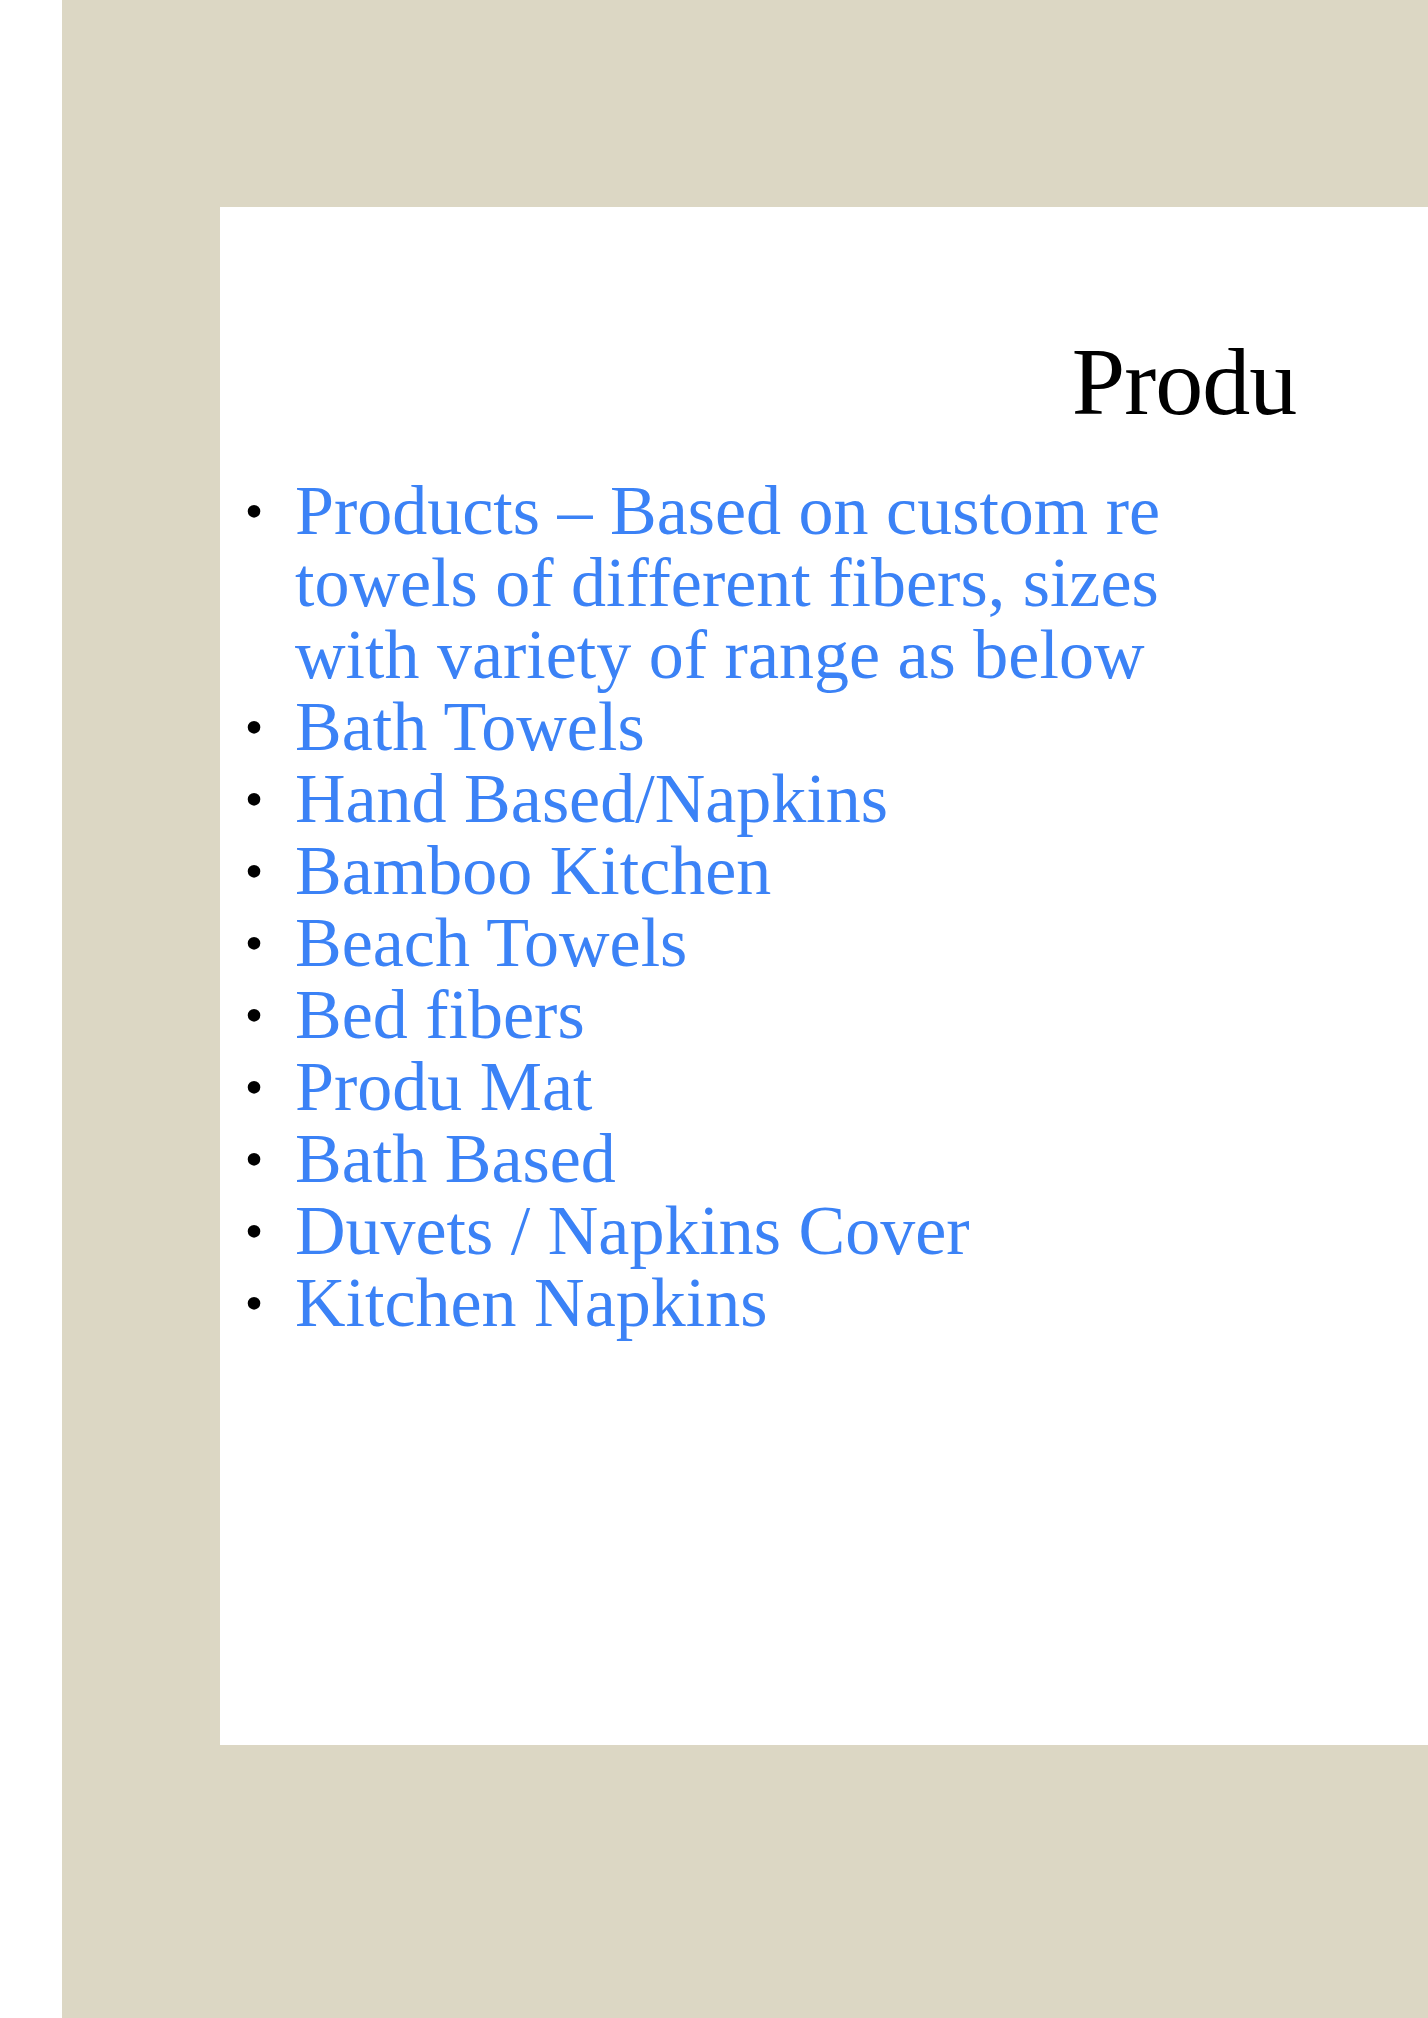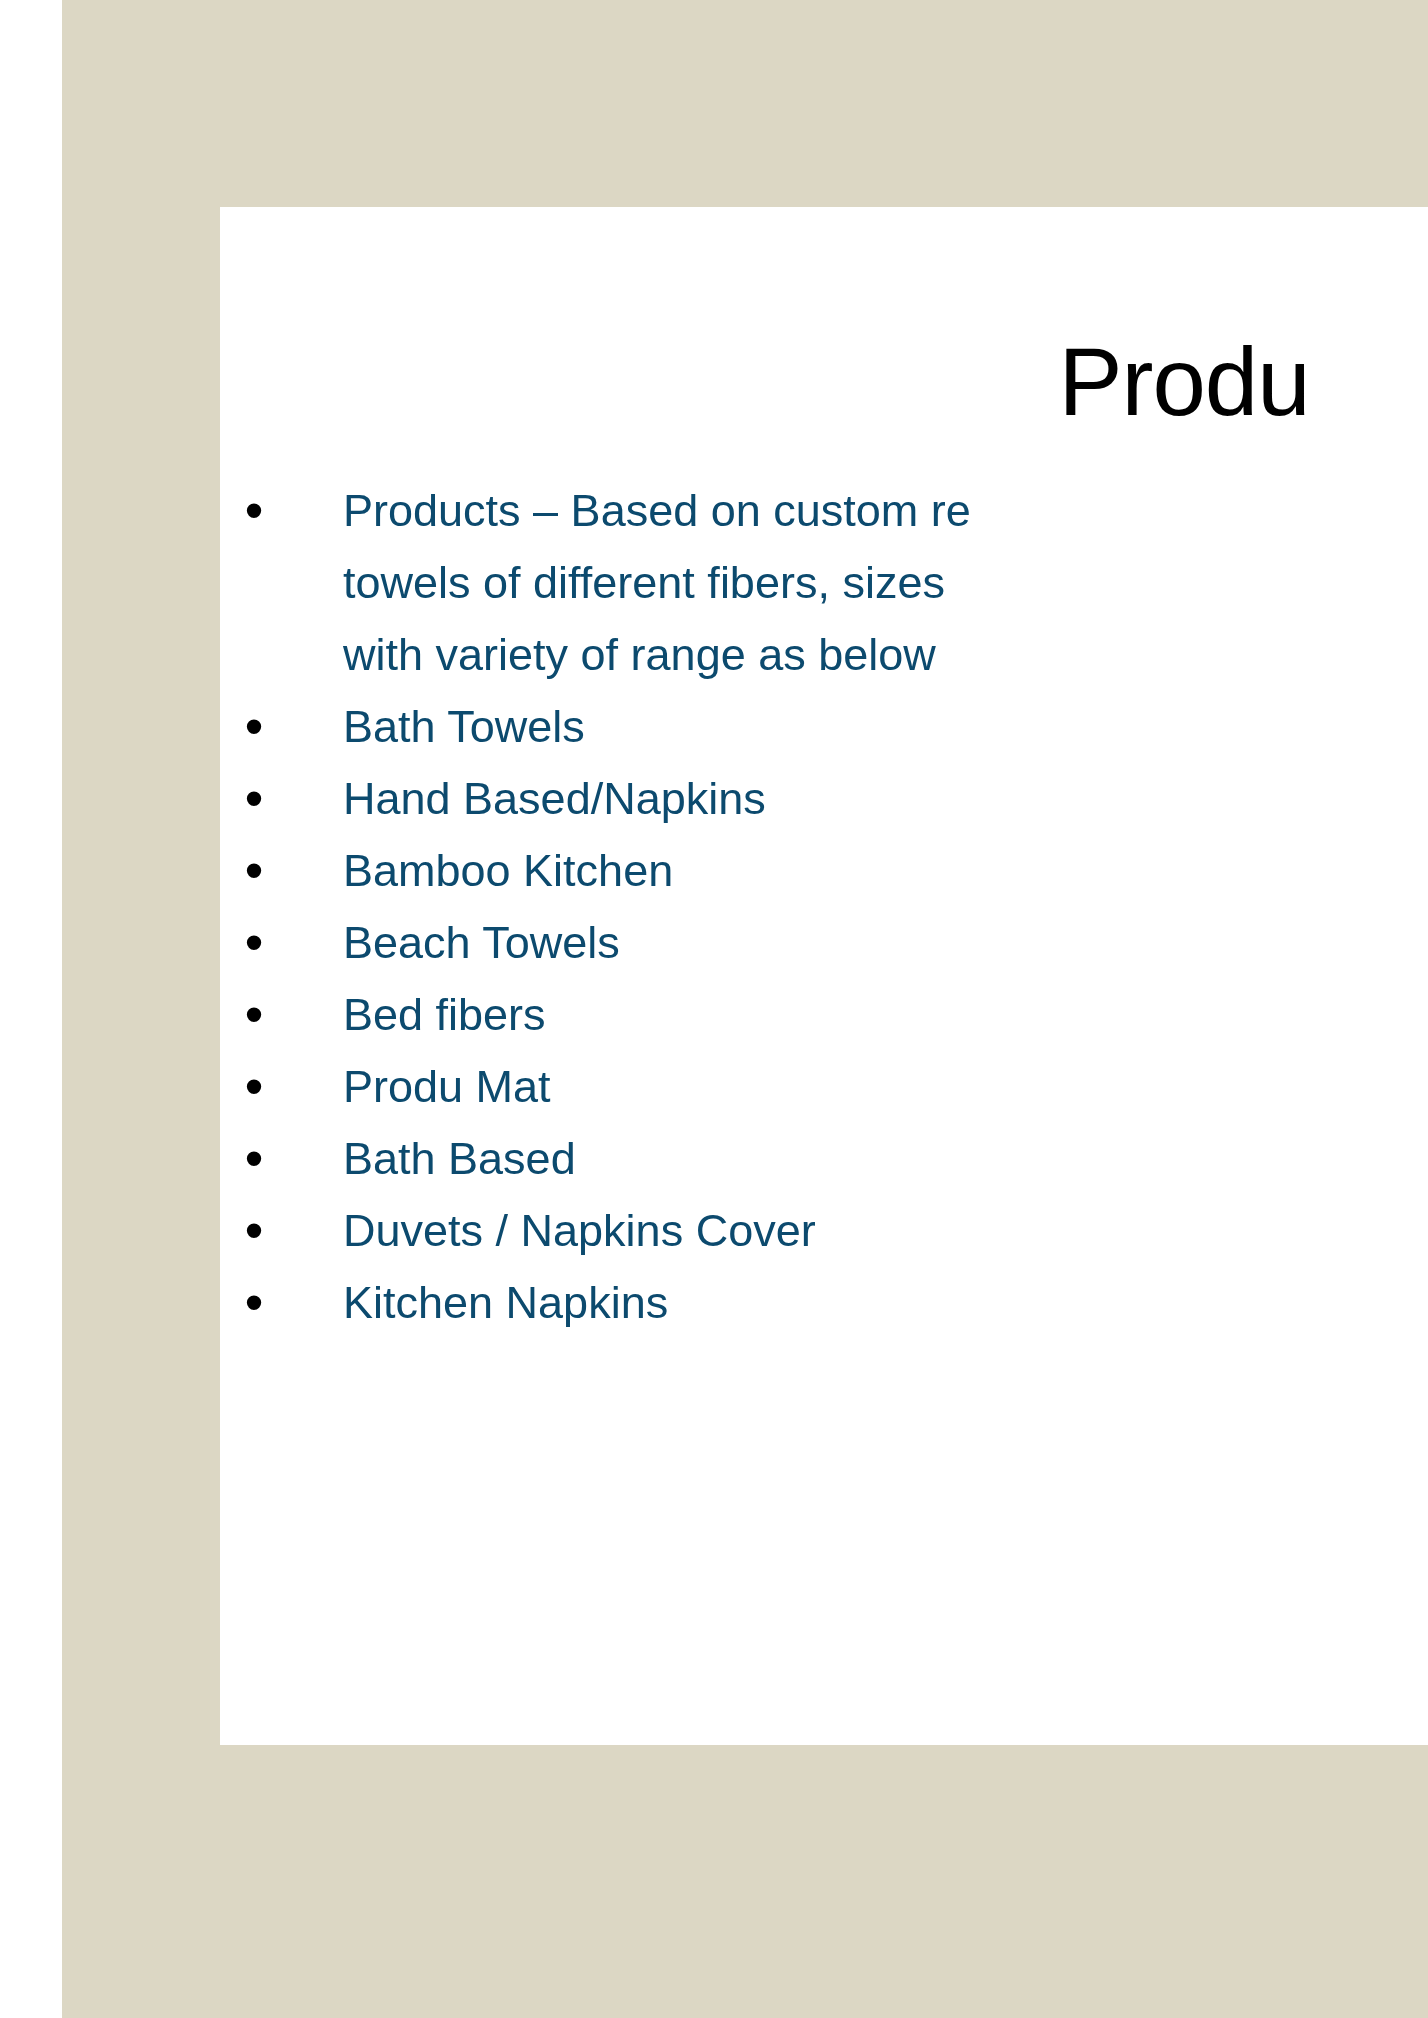--- a/index.html
+++ b/index.html
@@ -23,20 +23,21 @@
     background: #dcd7c4;
   }
   .slide-panel {
     position: absolute;
     left: 220px;
     top: 207px;
     width: 1208px;
     height: 1538px;
     background: #ffffff;
     overflow: hidden;
+    font-family: Liberation Serif, serif;
   }
   .slide-title {
     position: absolute;
     left: 0;
     top: 125px;
     width: 1208px;
     text-align: center;
     font-size: 96px;
     line-height: 1.05;
     color: #000000;
@@ -63,26 +64,25 @@
   .bullet-glyph {
     flex: 0 0 auto;
     width: 68px;
     text-align: center;
     font-size: 53px;
     line-height: 72px;
     color: #000000;
   }
   .bullet-text {
     flex: 1 1 auto;
-    font-size: 45px;
+    font-size: 70px;
     line-height: 72px;
-    color: #0c4a6e;
+    color: #3b82f6;
     white-space: pre;
     padding-left: 7px;
-    margin-left: 48px;
   }
   .bullet-row.paragraph .bullet-text {
     white-space: pre-line;
   }
 </style>
 </head>
 <body>
 
 <div class="slide-backdrop"></div>
 

